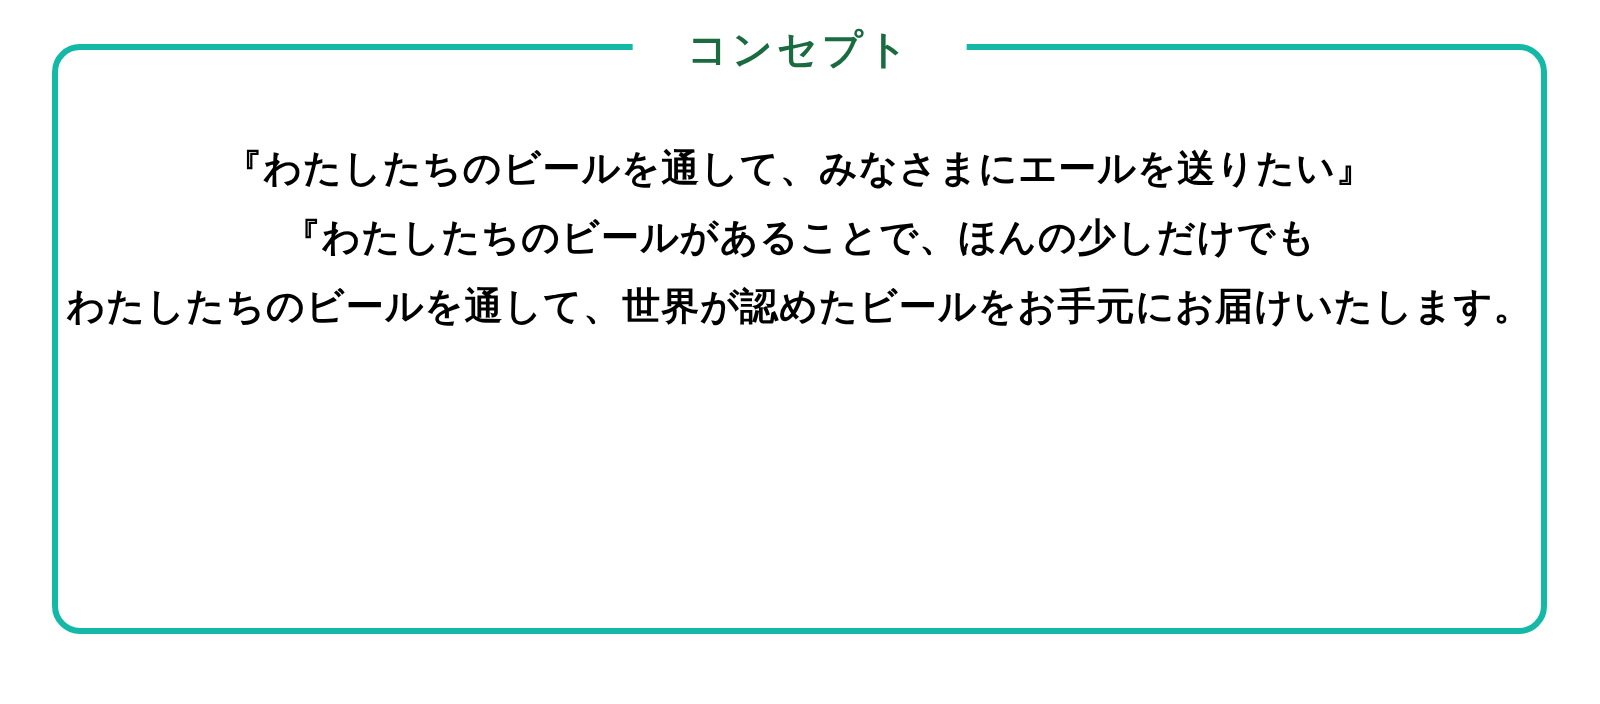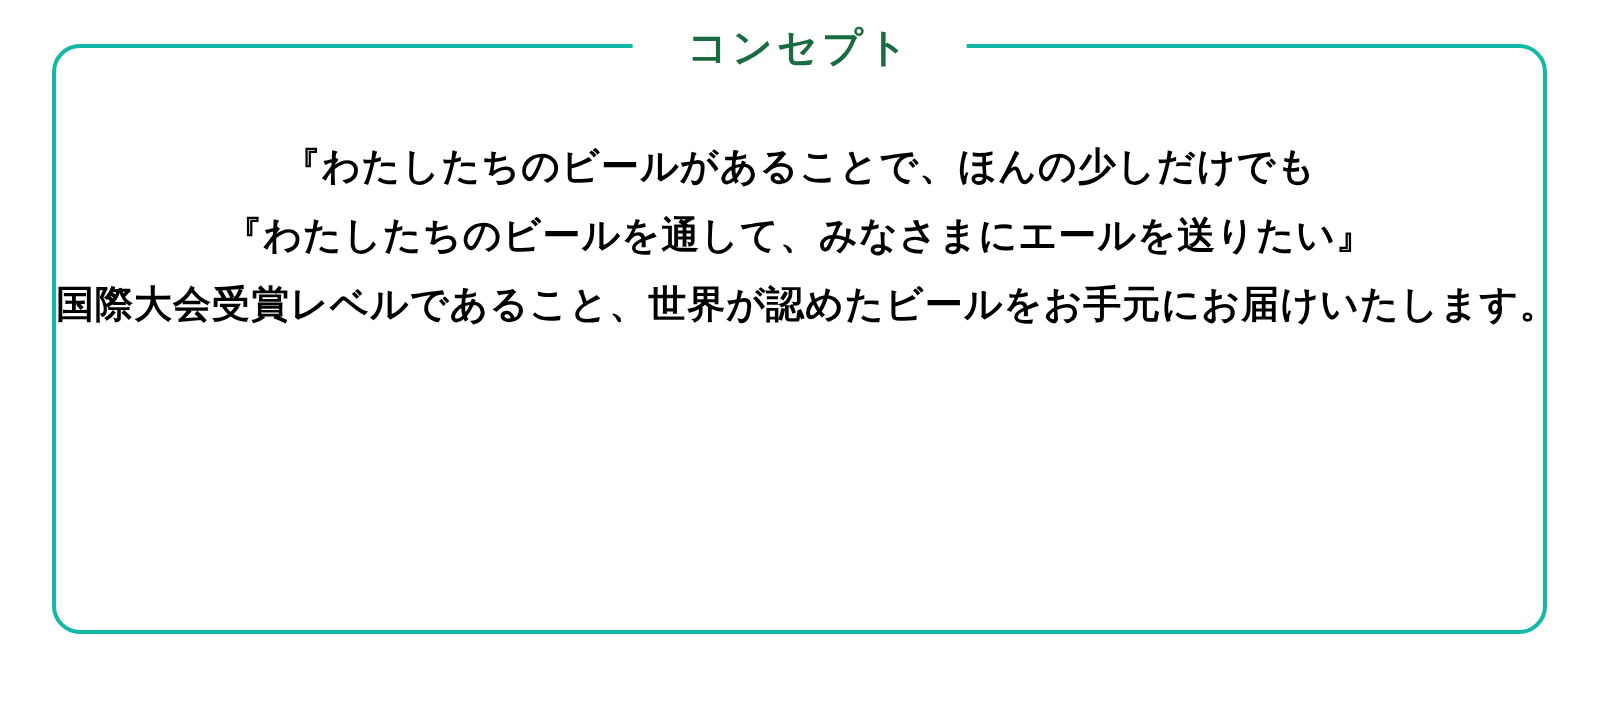--- a/index.html
+++ b/index.html
@@ -17,21 +17,21 @@
     height: 704px;
     background: #ffffff;
   }
   .concept-box {
     position: absolute;
     left: 52px;
     top: 44px;
     width: 1495px;
     height: 590px;
     box-sizing: border-box;
-    border: 4px solid #14b8a6;
+    border: 6px solid #14b8a6;
     border-radius: 28px;
     background: #ffffff;
   }
   .concept-title {
     position: absolute;
     top: -27px;
     left: 50%;
     transform: translateX(-50%);
     background: #ffffff;
     padding: 0 55px;
@@ -55,18 +55,18 @@
     white-space: nowrap;
   }
 </style>
 </head>
 <body>
 
 <div class="page">
   <div class="concept-box">
     <div class="concept-title">コンセプト</div>
     <div class="concept-body">
+      <div class="concept-line">『わたしたちのビールを通して、みなさまにエールを送りたい』</div>
       <div class="concept-line">『わたしたちのビールがあることで、ほんの少しだけでも</div>
-      <div class="concept-line">『わたしたちのビールを通して、みなさまにエールを送りたい』</div>
-      <div class="concept-line">国際大会受賞レベルであること、世界が認めたビールをお手元にお届けいたします。</div>
+      <div class="concept-line">わたしたちのビールを通して、世界が認めたビールをお手元にお届けいたします。</div>
     </div>
   </div>
 </div>
 
 </body></html>

